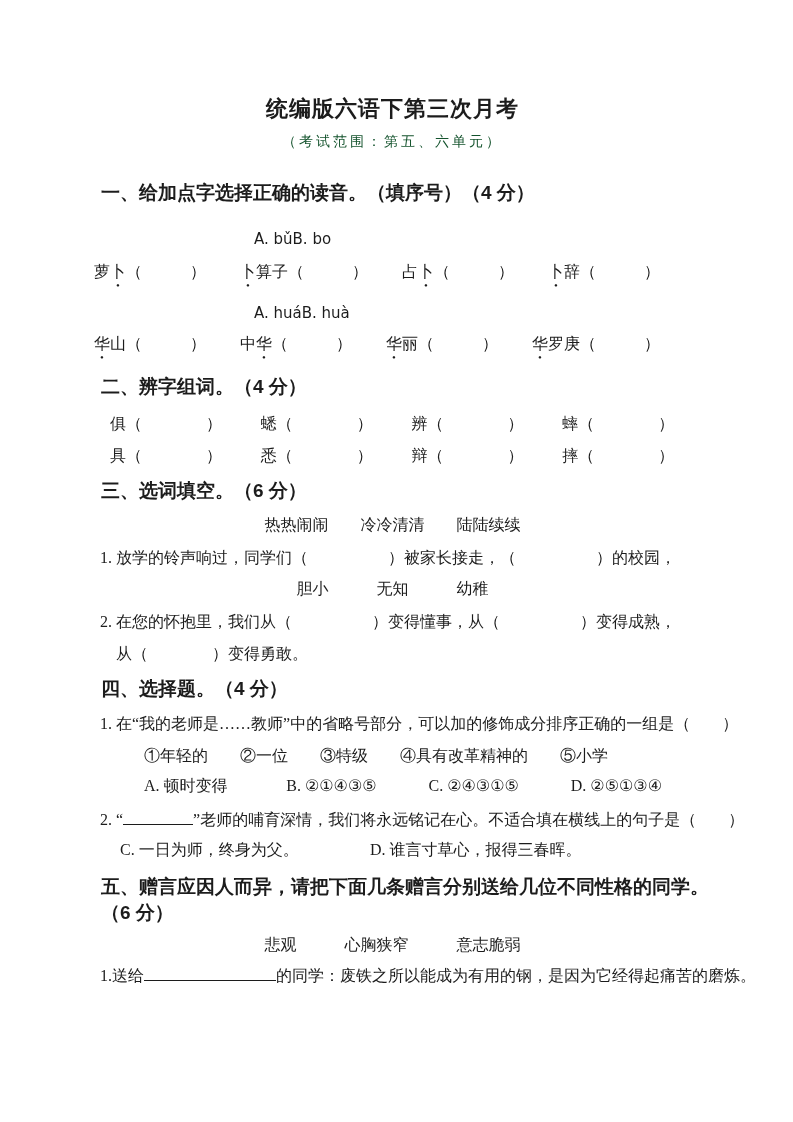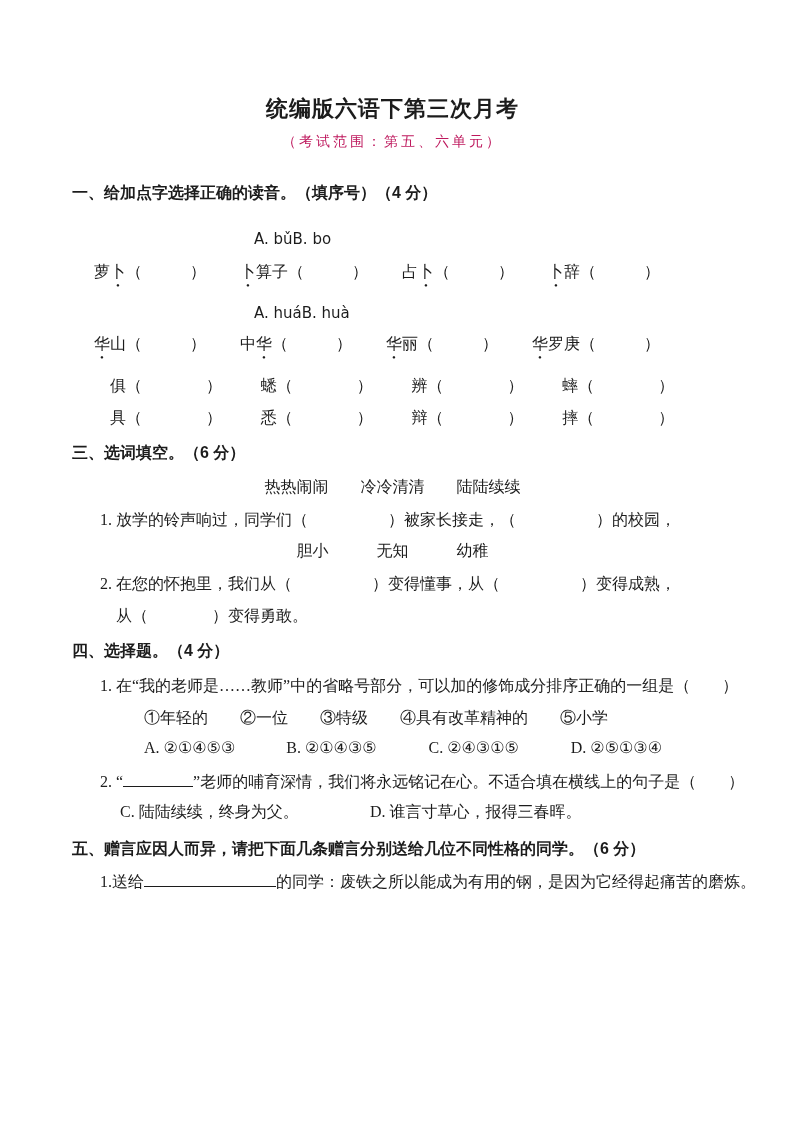--- a/index.html
+++ b/index.html
@@ -23,27 +23,28 @@
     font-size: 22px;
     line-height: 26px;
     letter-spacing: 1px;
   }
   .doc-subtitle {
     text-align: center;
     font-size: 14px;
     line-height: 20px;
     margin-top: 10px;
     letter-spacing: 3px;
-    color: #be185d;
+    color: #14532d;
   }
   .sec-heading {
     font-family: "Liberation Sans", "DejaVu Sans", sans-serif;
     font-weight: bold;
-    font-size: 16px;
+    font-size: 19px;
     line-height: 26px;
+    margin-left: 29px;
   }
   .mt28 { margin-top: 28px; }
   .mt22 { margin-top: 22px; }
   .mt12 { margin-top: 12px; }
   .mt10 { margin-top: 10px; }
   .mt8  { margin-top: 8px; }
   .mt6  { margin-top: 6px; }
 
   .pinyin-row {
     display: flex;
@@ -138,20 +139,21 @@
     <span class="pinyin">A. huá</span>
     <span class="pinyin">B. huà</span>
   </div>
   <div class="word-row mt8">
     <span class="word-item"><span></span><span class="dc">华</span><span>山</span><span class="blank">（　　　）</span></span>
     <span class="word-item"><span>中</span><span class="dc">华</span><span></span><span class="blank">（　　　）</span></span>
     <span class="word-item"><span></span><span class="dc">华</span><span>丽</span><span class="blank">（　　　）</span></span>
     <span class="word-item"><span></span><span class="dc">华</span><span>罗庚</span><span class="blank">（　　　）</span></span>
   </div>
 
+  <div class="sec-heading mt12">二、辨字组词。（4 分）</div>
   <div class="char-row mt12">
     <span class="char-cell"><span>俱</span><span class="blank">（　　　　）</span></span>
     <span class="char-cell"><span>蟋</span><span class="blank">（　　　　）</span></span>
     <span class="char-cell"><span>辨</span><span class="blank">（　　　　）</span></span>
     <span class="char-cell"><span>蟀</span><span class="blank">（　　　　）</span></span>
   </div>
   <div class="char-row mt8">
     <span class="char-cell"><span>具</span><span class="blank">（　　　　）</span></span>
     <span class="char-cell"><span>悉</span><span class="blank">（　　　　）</span></span>
     <span class="char-cell"><span>辩</span><span class="blank">（　　　　）</span></span>
@@ -162,27 +164,28 @@
   <div class="bank mt10">热热闹闹　　冷冷清清　　陆陆续续</div>
   <div class="q-line mt10">1. 放学的铃声响过，同学们（　　　　　）被家长接走，（　　　　　）的校园，</div>
   <div class="bank mt8">胆小　　　无知　　　幼稚</div>
   <div class="q-line mt10">2. 在您的怀抱里，我们从（　　　　　）变得懂事，从（　　　　　）变得成熟，</div>
   <div class="q-cont mt8">从（　　　　）变得勇敢。</div>
 
   <div class="sec-heading mt10">四、选择题。（4 分）</div>
   <div class="q-line mt10">1. 在“我的老师是……教师”中的省略号部分，可以加的修饰成分排序正确的一组是（　　）</div>
   <div class="q-sub mt8">①年轻的　　②一位　　③特级　　④具有改革精神的　　⑤小学</div>
   <div class="opt-row mt6">
-    <span class="opt">A. ②①④⑤③</span>
+    <span class="opt">A. 顿时变得</span>
     <span class="opt">B. ②①④③⑤</span>
     <span class="opt">C. ②④③①⑤</span>
     <span class="opt">D. ②⑤①③④</span>
   </div>
   <div class="q-line mt10"><span>2. “</span><span class="uline uline-q"></span><span>”老师的哺育深情，我们将永远铭记在心。不适合填在横线上的句子是（　　）</span></div>
   <div class="opt2-row mt6">
-    <span class="opt">C. 陆陆续续，终身为父。</span>
+    <span class="opt">C. 一日为师，终身为父。</span>
     <span class="opt">D. 谁言寸草心，报得三春晖。</span>
   </div>
 
   <div class="sec-heading mt12">五、赠言应因人而异，请把下面几条赠言分别送给几位不同性格的同学。（6 分）</div>
+  <div class="bank mt8">悲观　　　心胸狭窄　　　意志脆弱</div>
   <div class="q-line mt8"><span>1.送给</span><span class="uline uline-give"></span><span>的同学：废铁之所以能成为有用的钢，是因为它经得起痛苦的磨炼。</span></div>
 
 </div>
 
 </body></html>

